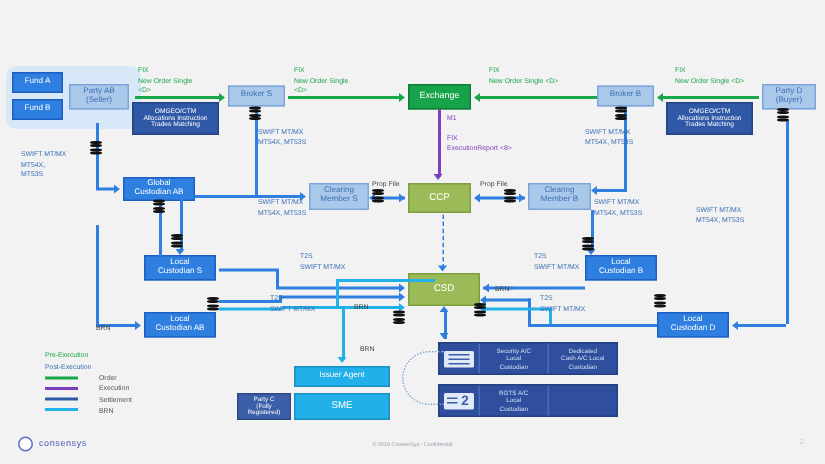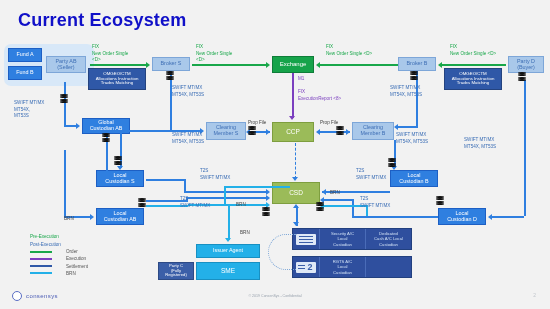--- a/index.html
+++ b/index.html
@@ -94,21 +94,20 @@
   .acct .cell{flex:1;display:flex;align-items:center;justify-content:center;text-align:center;
     color:#cfe0f5;font-size:4.2px;line-height:1.25;border-left:1px solid #4a6cb8;padding:1px;}
   .mini{width:20px;height:11px;background:#dfe9f7;border-radius:1px;position:relative;}
   .mini span{position:absolute;background:#3b5fa8;height:1.2px;left:3px;right:3px;}
 </style>
 </head>
 <body>
 
 <div id="slide">
 
-  <div class="abs" id="title">Current Ecosystem</div>
 
   <div class="abs" id="seller-panel" style="left:4px;top:44px;width:90px;height:42px;"></div>
 
   <div class="abs box b-blue" style="left:8px;top:48px;width:34px;height:14px;">Fund A</div>
   <div class="abs box b-blue" style="left:8px;top:66px;width:34px;height:14px;">Fund B</div>
   <div class="abs box b-lblue" style="left:46px;top:56px;width:40px;height:17px;white-space:pre-line;">Party AB
 (Seller)</div>
 
   <div class="abs box b-dblue" style="left:88px;top:68px;width:58px;height:22px;white-space:pre-line;font-size:4.4px;">OMGEO/CTM
 Allocations Instruction

